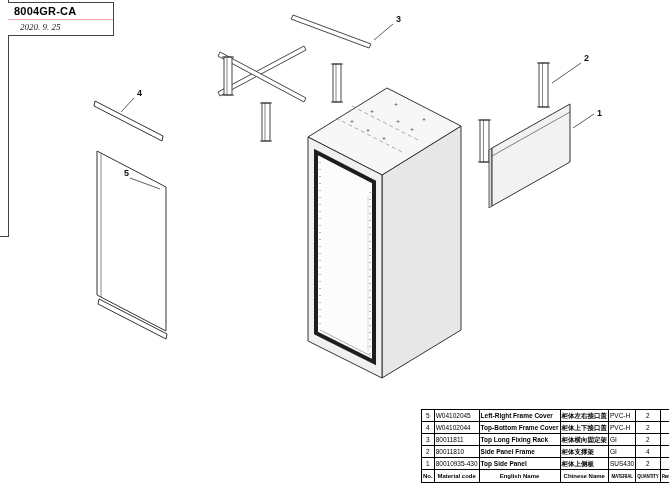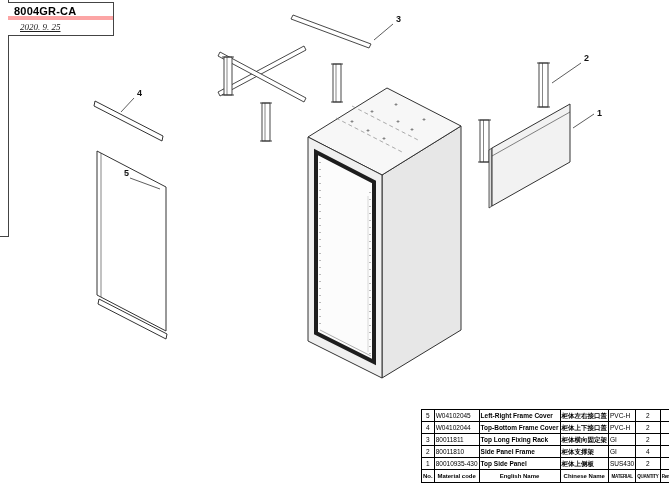--- a/index.html
+++ b/index.html
@@ -6,23 +6,23 @@
   html,body { width:669px; height:490px; }
   body { background:#ffffff; font-family:"Liberation Sans", sans-serif; color:#000; }
   .sheet { position:relative; width:669px; height:490px; background:#ffffff; overflow:hidden; }
 
   .left-border { position:absolute; left:8px; top:0; width:1px; height:237px; background:#444; }
   .fold-tick  { position:absolute; left:0; top:236px; width:9px; height:1px; background:#444; }
 
   .title-block { position:absolute; left:8px; top:2px; width:106px; background:#fff;
                  border-top:1px solid #444; border-right:1px solid #444; border-bottom:1px solid #444; }
   .tb-model { height:17px; line-height:16px; font-weight:bold; font-size:11px; padding-left:6px;
-              border-bottom:4px solid #fca5a5; letter-spacing:.2px; }
+              border-bottom:1px solid #fca5a5; letter-spacing:.2px; }
   .tb-date  { height:15px; line-height:14px; font-family:"Liberation Serif", serif; font-style:italic;
-              font-size:9px; padding-left:12px; color:#222;text-decoration:underline; }
+              font-size:9px; padding-left:12px; color:#222; }
 
   svg.diagram { position:absolute; left:0; top:0; }
   .callout { font-size:9px; font-weight:600; font-family:"Liberation Sans", sans-serif; fill:#111; }
 
   table.parts-table { position:absolute; left:421px; top:409px; border-collapse:collapse;
                       table-layout:fixed; background:#fff; }
   .parts-table td { border:1px solid #000; padding:0 1px; height:12px; overflow:hidden;
                     white-space:nowrap; font-size:6.5px; line-height:11px; }
   .c-no  { width:9px;  text-align:center; }
   .c-code{ width:45px; }

